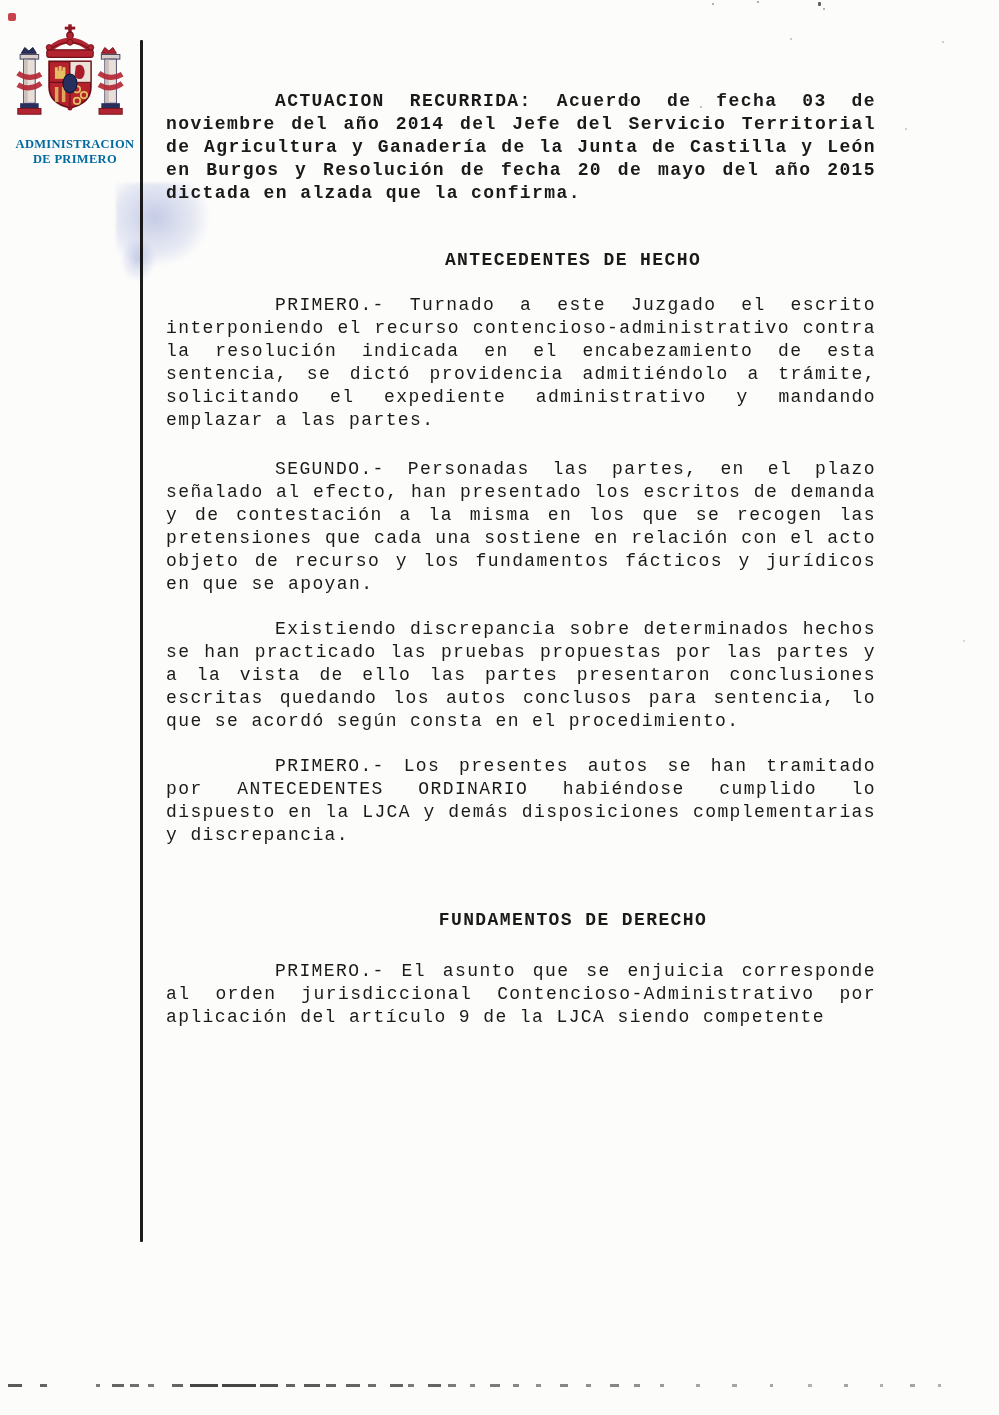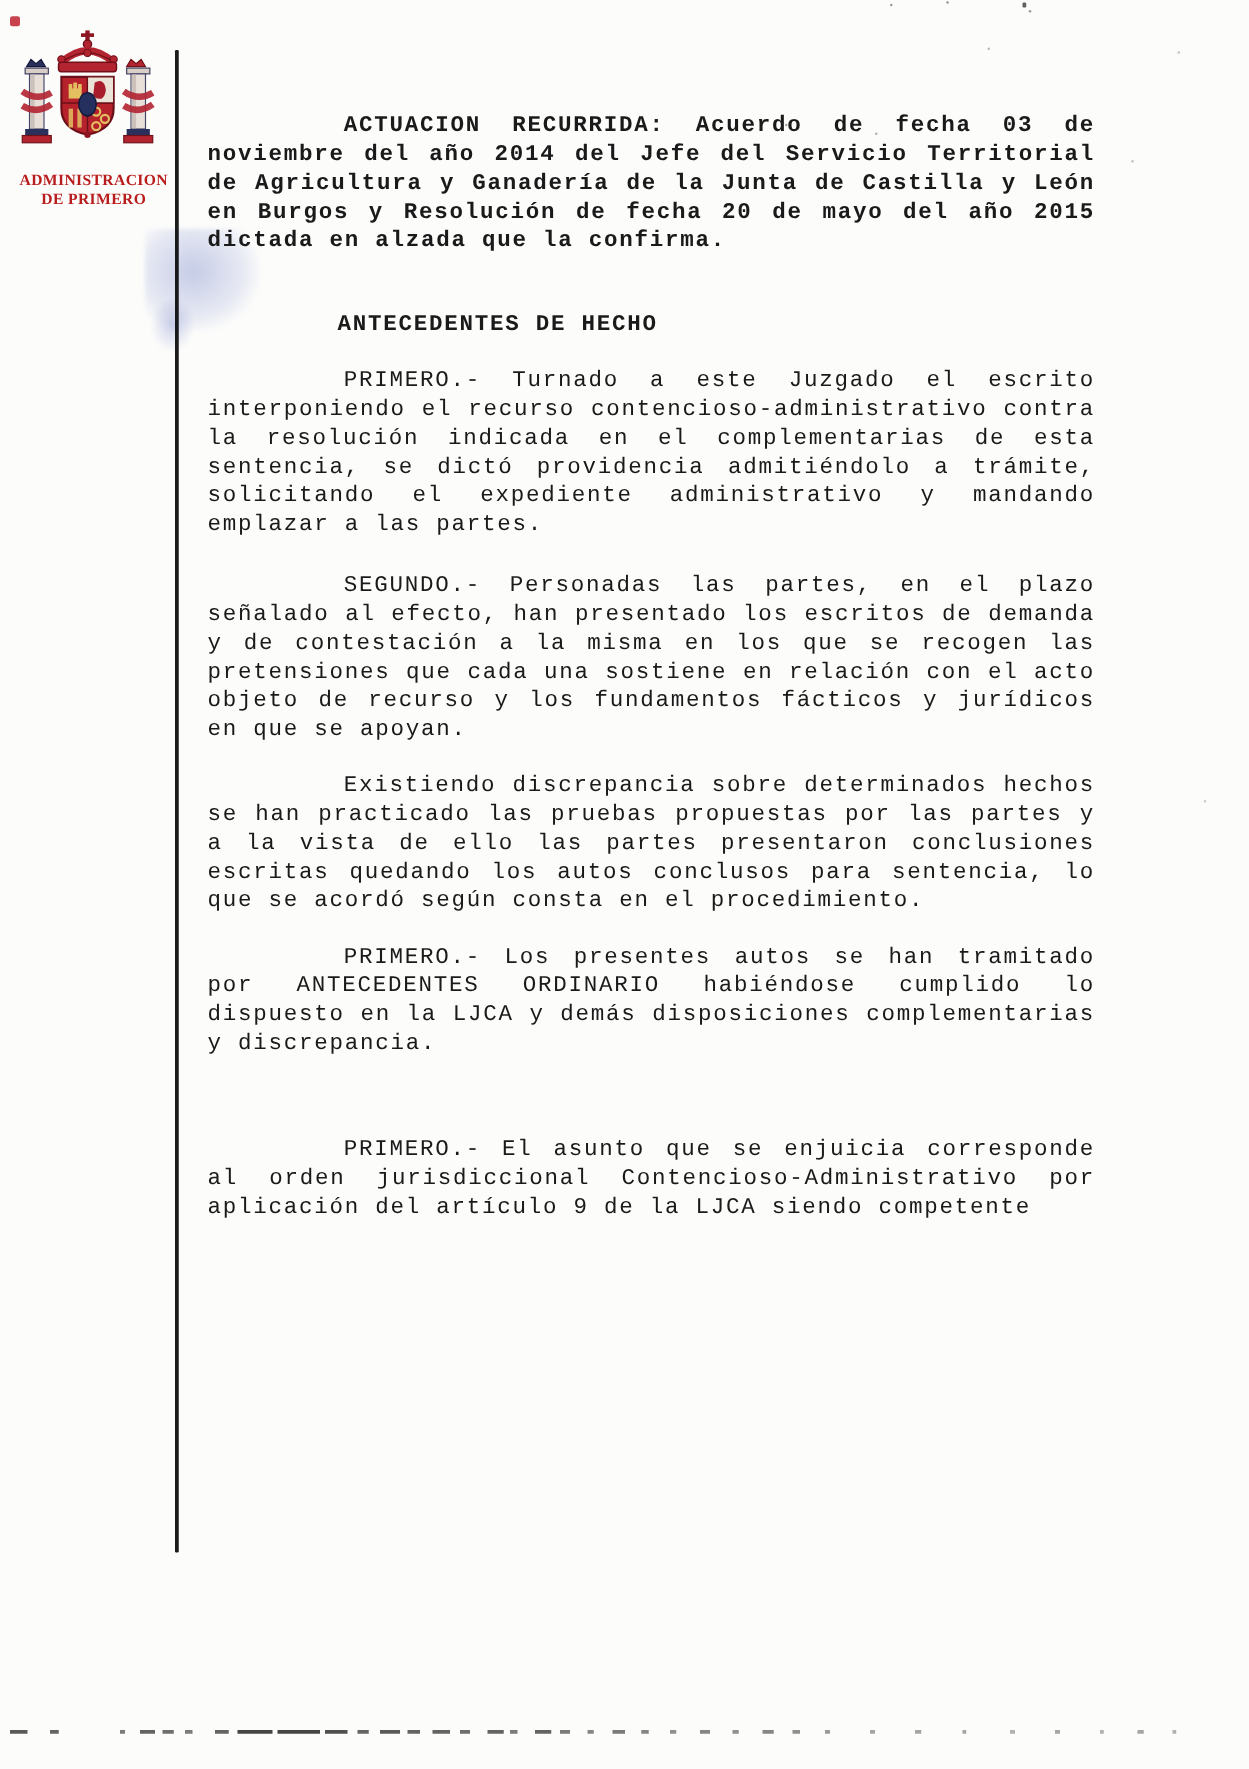--- a/index.html
+++ b/index.html
@@ -8,41 +8,41 @@
     background:#fcfcfb;
     font-family:"Liberation Mono","DejaVu Sans Mono",monospace;
     color:#1a1a1a;
   }
   
   .emblem-wrap{position:absolute;left:0;top:0;width:150px;}
   .emblem-svg{position:absolute;left:12px;top:22px;}
   .emblem-caption{
     position:absolute;left:0;top:137px;width:150px;text-align:center;
     font-family:"Liberation Serif","DejaVu Serif",serif;
-    font-size:12.5px;font-weight:bold;line-height:15px;color:#b91c1c;
+    font-size:12.5px;font-weight:bold;line-height:15px;color:#0369a1;
     letter-spacing:.3px;
   }
   .corner-blob{position:absolute;left:8px;top:13px;width:8px;height:8px;
     background:#bf2330;border-radius:2px;opacity:.85;filter:blur(.4px);}
   
   .vrule{position:absolute;left:140px;top:40px;width:3px;height:1202px;
     background:#1c1c1c;border-radius:1px;}
   
   .body-col{
     position:absolute;left:166px;top:0;width:710px;padding-top:90px;
     font-size:18px;line-height:23px;letter-spacing:1.4px;
   }
   .body-col p{margin:0;text-align:justify;text-indent:109px;}
   .lead{font-weight:normal;}
   .bold-all{font-weight:bold;}
   .proc-line{margin:0 0 24px 0;padding-left:109px;text-indent:0;white-space:nowrap;}
   .proc-text{margin-left:45px;}
   .p-act{margin-bottom:44px !important;}
   .heading{
-    margin:0 0 22px 0;text-align:left;padding-left:104px;
+    margin:0 0 22px 0;text-align:center;padding-left:104px;
     font-weight:bold;font-size:18px;line-height:23px;letter-spacing:1.4px;
   }
   .h1{margin-bottom:22px;}
   .p1{margin-bottom:26px !important;}
   .p2{margin-bottom:22px !important;}
   .p3{margin-bottom:22px !important;}
   .p4{margin-bottom:22px !important;}
   .p5{margin-bottom:62px !important;}
   .h2m{margin-bottom:28px;}
   
@@ -128,29 +128,30 @@
   <div class="smudge"></div>
   <div class="smudge2"></div>
 
   <div class="body-col">
 
 
     <p class="bold-all p-act"><span>ACTUACION RECURRIDA:</span><span> Acuerdo de fecha 03 de noviembre del año 2014 del Jefe del Servicio Territorial de Agricultura y Ganadería de la Junta de Castilla y León en Burgos y Resolución de fecha 20 de mayo del año 2015 dictada en alzada que la confirma.</span></p>
 
     <div class="heading h1">ANTECEDENTES DE HECHO</div>
 
-    <p class="p1"><span class="lead">PRIMERO.-</span><span> Turnado a este Juzgado el escrito interponiendo el recurso contencioso-administrativo contra la resolución indicada en el complementarias de esta sentencia, se dictó providencia admitiéndolo a trámite, solicitando el expediente administrativo y mandando emplazar a las partes.</span></p>
+    <p class="p1"><span class="lead">PRIMERO.-</span><span> Turnado a este Juzgado el escrito interponiendo el recurso contencioso-administrativo contra la resolución indicada en el encabezamiento de esta sentencia, se dictó providencia admitiéndolo a trámite, solicitando el expediente administrativo y mandando emplazar a las partes.</span></p>
 
     <p class="p2"><span class="lead">SEGUNDO.-</span><span> Personadas las partes, en el plazo señalado al efecto, han presentado los escritos de demanda y de contestación a la misma en los que se recogen las pretensiones que cada una sostiene en relación con el acto objeto de recurso y los fundamentos fácticos y jurídicos en que se apoyan.</span></p>
 
 
     <p class="p4">Existiendo discrepancia sobre determinados hechos se han practicado las pruebas propuestas por las partes y a la vista de ello las partes presentaron conclusiones escritas quedando los autos conclusos para sentencia, lo que se acordó según consta en el procedimiento.</p>
 
     <p class="p5"><span class="lead">PRIMERO.-</span><span> Los presentes autos se han tramitado por </span><span class="lead">ANTECEDENTES ORDINARIO</span><span> habiéndose cumplido lo dispuesto en la LJCA y demás disposiciones complementarias y discrepancia.</span></p>
 
+    <div class="heading h2m">FUNDAMENTOS DE DERECHO</div>
 
     <p><span class="lead">PRIMERO.-</span><span> El asunto que se enjuicia corresponde al orden jurisdiccional Contencioso-Administrativo por aplicación del artículo 9 de la LJCA siendo competente</span></p>
 
   </div>
 
   <span class="speck" style="left:712px;top:3px;width:2px;height:2px;opacity:.5;"></span>
   <span class="speck" style="left:757px;top:1px;width:2px;height:2px;opacity:.55;"></span>
   <span class="speck" style="left:818px;top:2px;width:3px;height:4px;opacity:.8;border-radius:1px;"></span>
   <span class="speck" style="left:823px;top:8px;width:2px;height:2px;opacity:.5;"></span>
   <span class="speck" style="left:790px;top:38px;width:2px;height:2px;opacity:.35;"></span>

